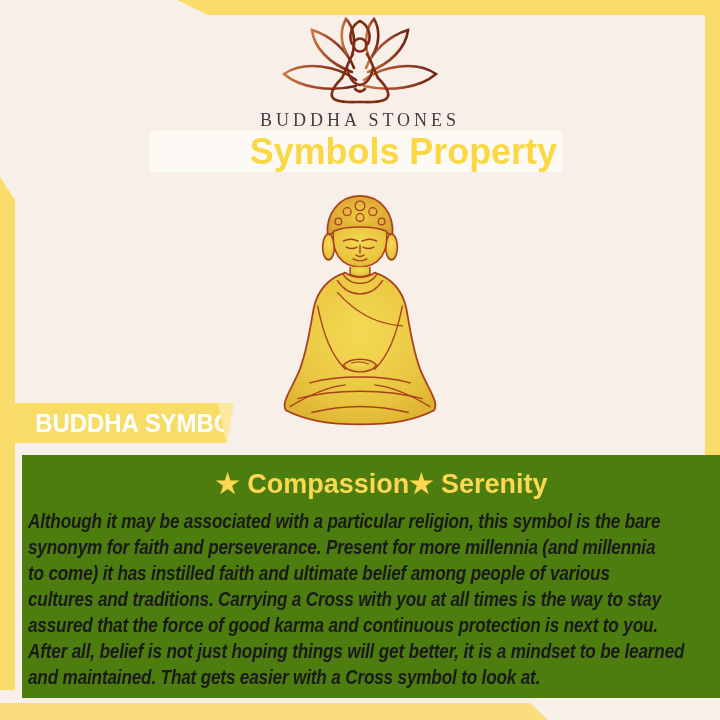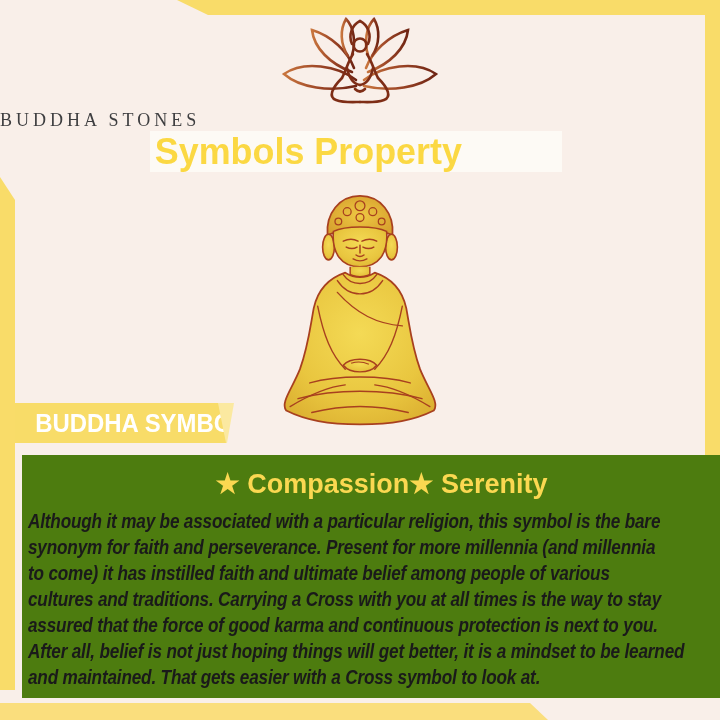--- a/index.html
+++ b/index.html
@@ -12,30 +12,30 @@
   .edge{position:absolute;background:#f9dc69;}
   .edge-top{left:0;top:0;width:720px;height:15px;
     clip-path:polygon(177px 0,720px 0,720px 15px,208px 15px);}
   .edge-right{right:0;top:0;width:15px;height:547px;
     clip-path:polygon(0 0,15px 0,15px 547px,0 527px);}
   .edge-left{left:0;top:177px;width:15px;height:513px;
     clip-path:polygon(0 0,15px 23px,15px 513px,0 513px);}
   .edge-bottom{left:0;top:703px;width:548px;height:17px;background:#fade7d;
     clip-path:polygon(0 0,530px 0,548px 17px,0 17px);}
   
-  .logo-wrap{position:absolute;left:0;top:16px;width:720px;}
+  .logo-wrap{position:absolute;left:0;top:16px;width:720px;text-align:center;}
   .logo-svg{display:block;margin:0 auto;}
   .brand-name{
     margin-top:2px;font-family:"Liberation Serif", serif;
     font-size:18px;letter-spacing:4px;color:#3e3e40;font-weight:400;
   }
   
   .title-band{
     position:absolute;left:150px;top:131px;width:412px;height:41px;
-    background:#fdfaf5;display:flex;align-items:center;justify-content:flex-start;
+    background:#fdfaf5;display:flex;align-items:center;justify-content:flex-end;
   }
   .title-band span{
     font-size:37px;font-weight:bold;color:#fbd843;
     transform:scaleX(.97);white-space:nowrap;
   }
   
   .buddha-wrap{position:absolute;left:50%;top:190px;transform:translateX(-50%);}
   
   .ribbon-tail{
     position:absolute;left:15px;top:403px;width:219px;height:40px;

